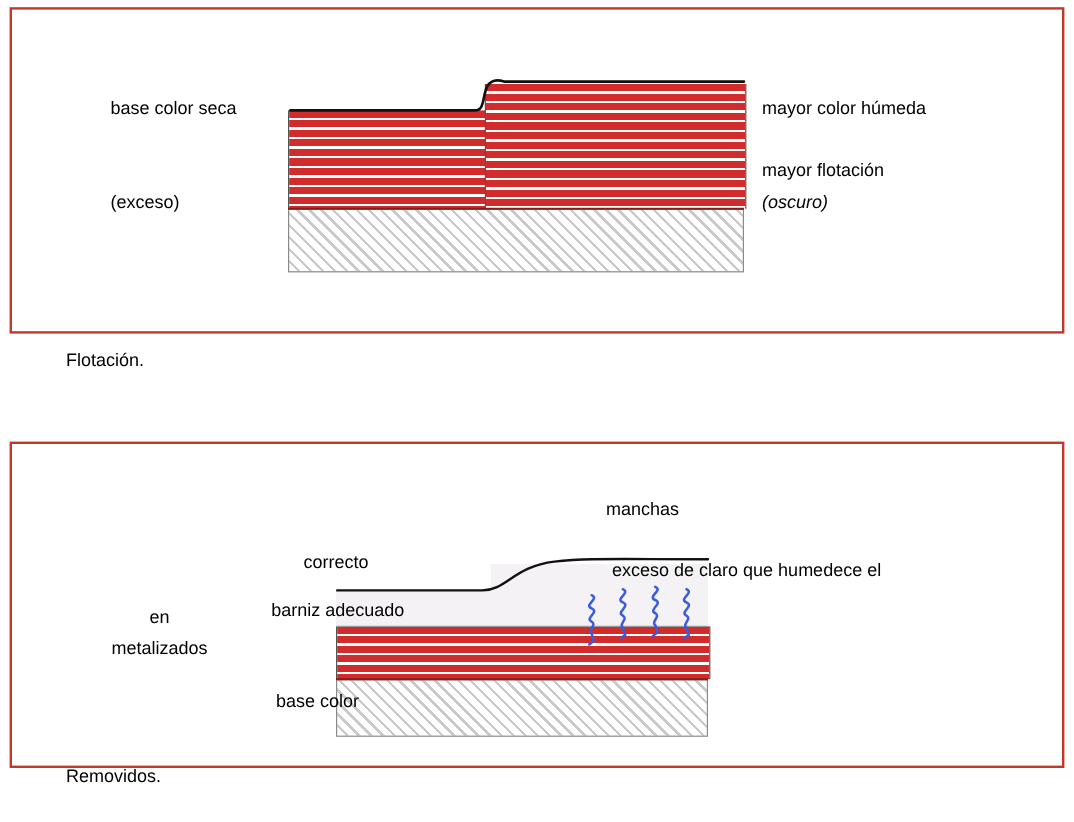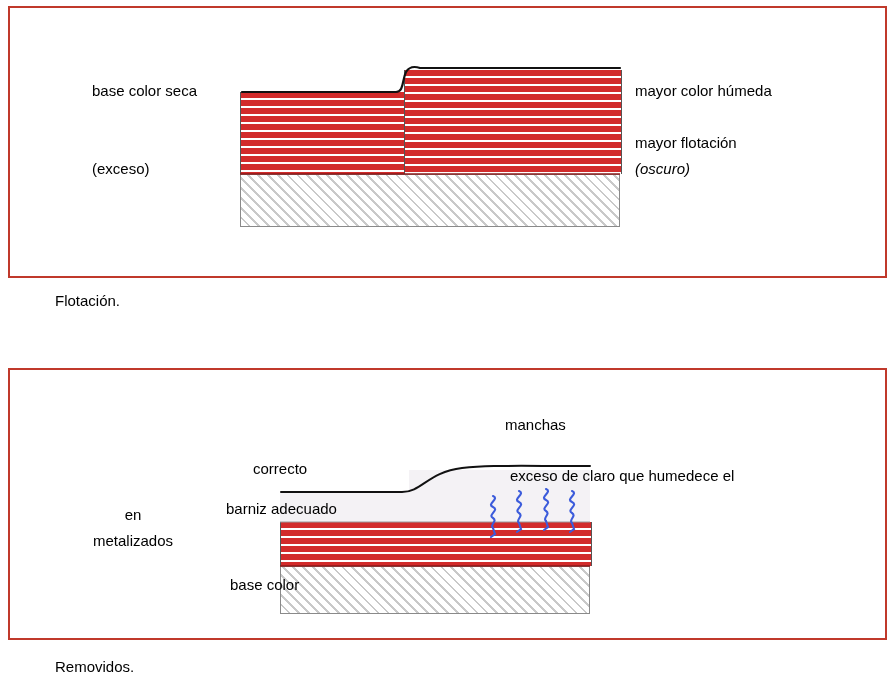--- a/index.html
+++ b/index.html
@@ -38,21 +38,21 @@
   }
 
   .caption {
     position: absolute;
     font-size: 15px;
     color: #000;
     white-space: nowrap;
     margin-left: 47px;
   }
   #caption-flotacion { left: 8px; top: 292px; }
-  #caption-removidos { left: 8px; top: 658px; }
+  #caption-removidos { left: 8px; top: 639px; }
 
   .lbl {
     position: absolute;
     font-size: 15px;
     color: #000;
     white-space: pre;
     line-height: 22px;
   }
 
   

